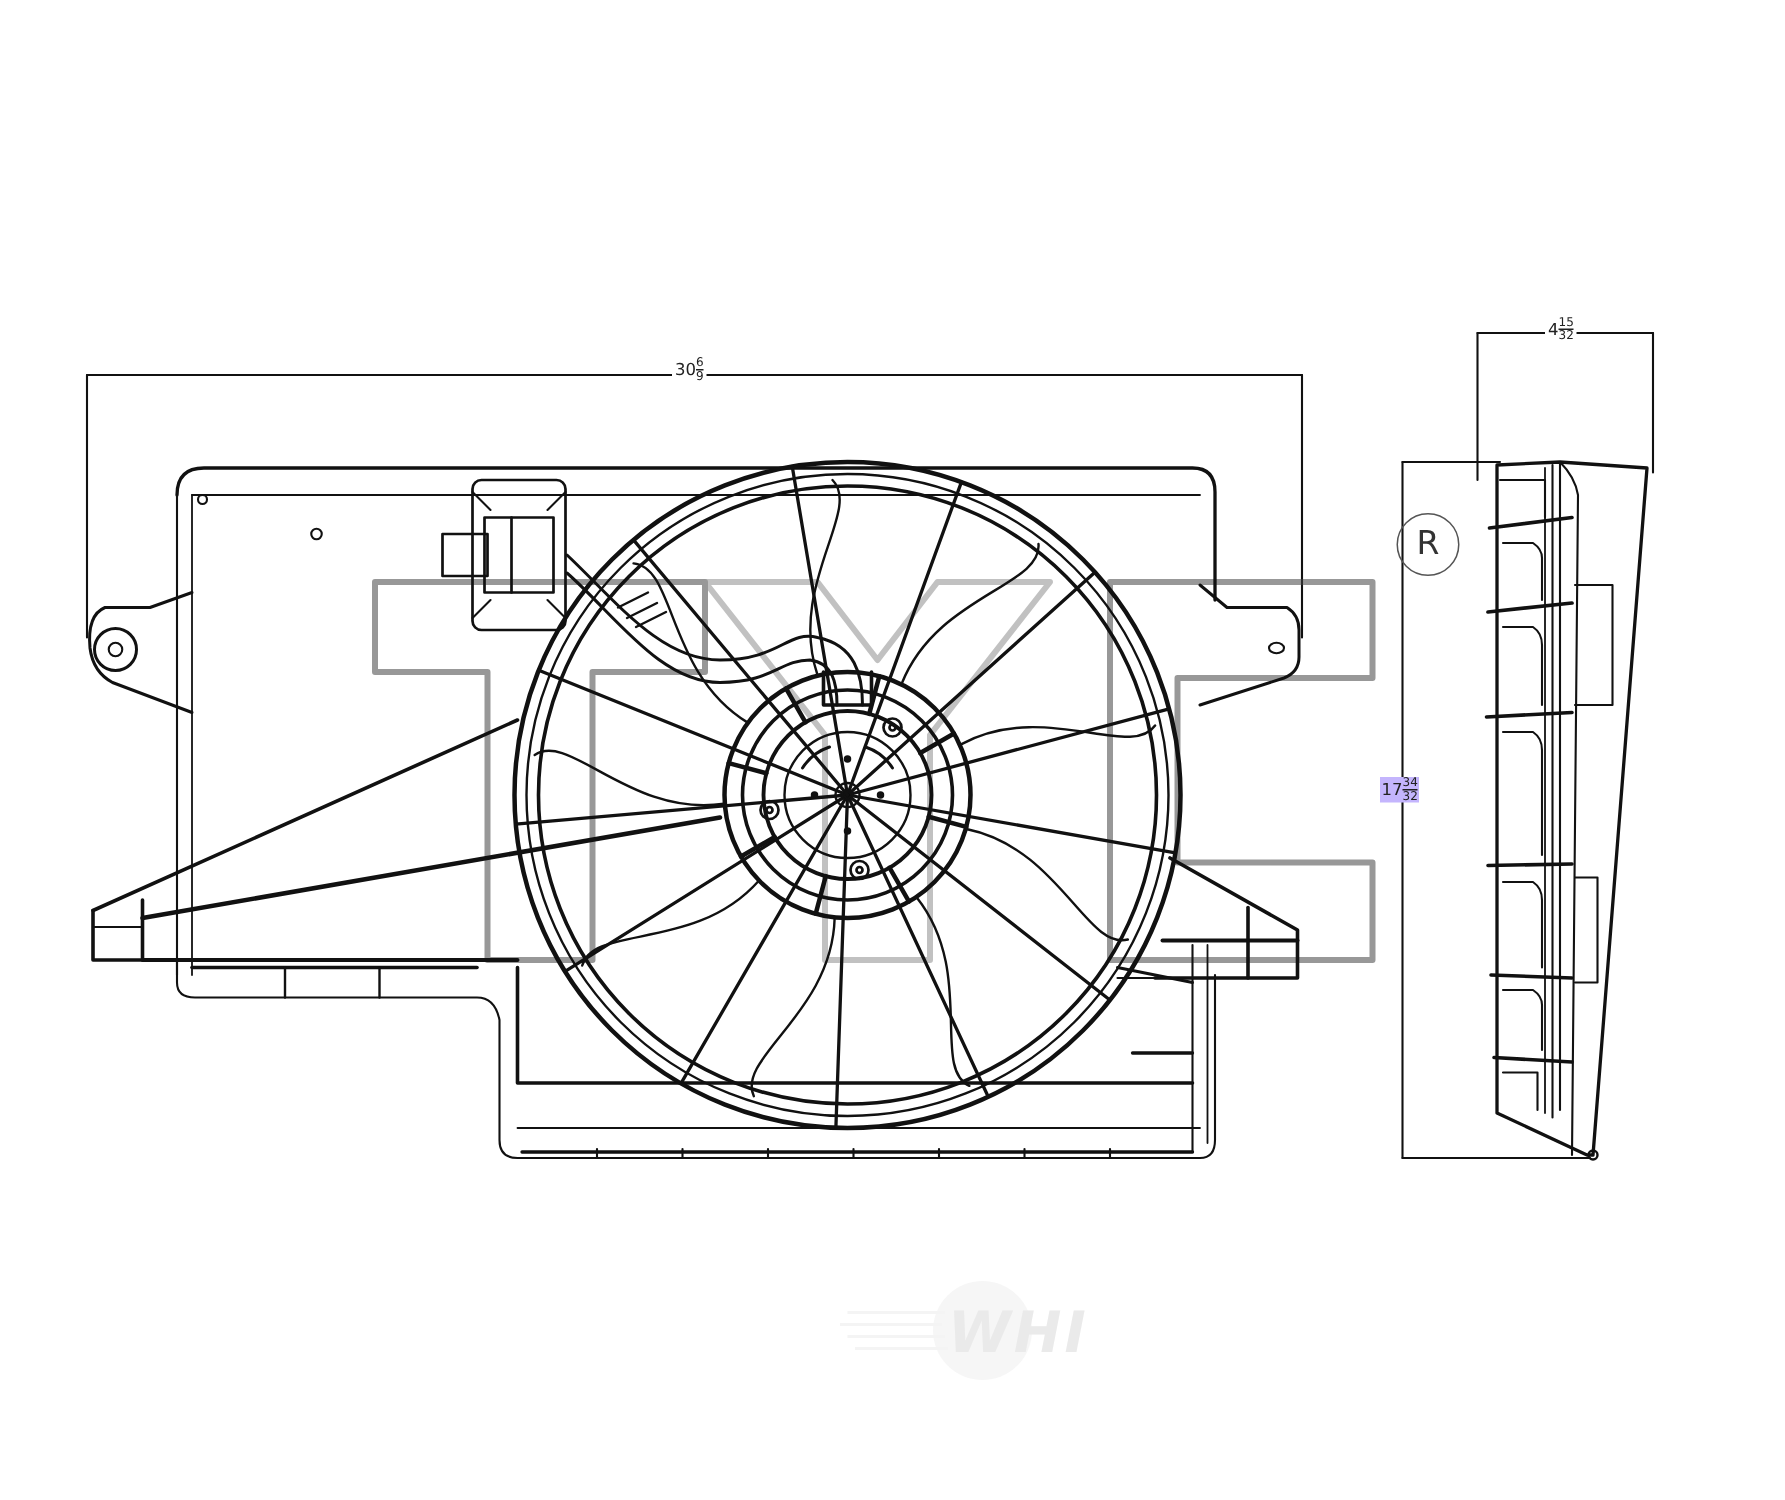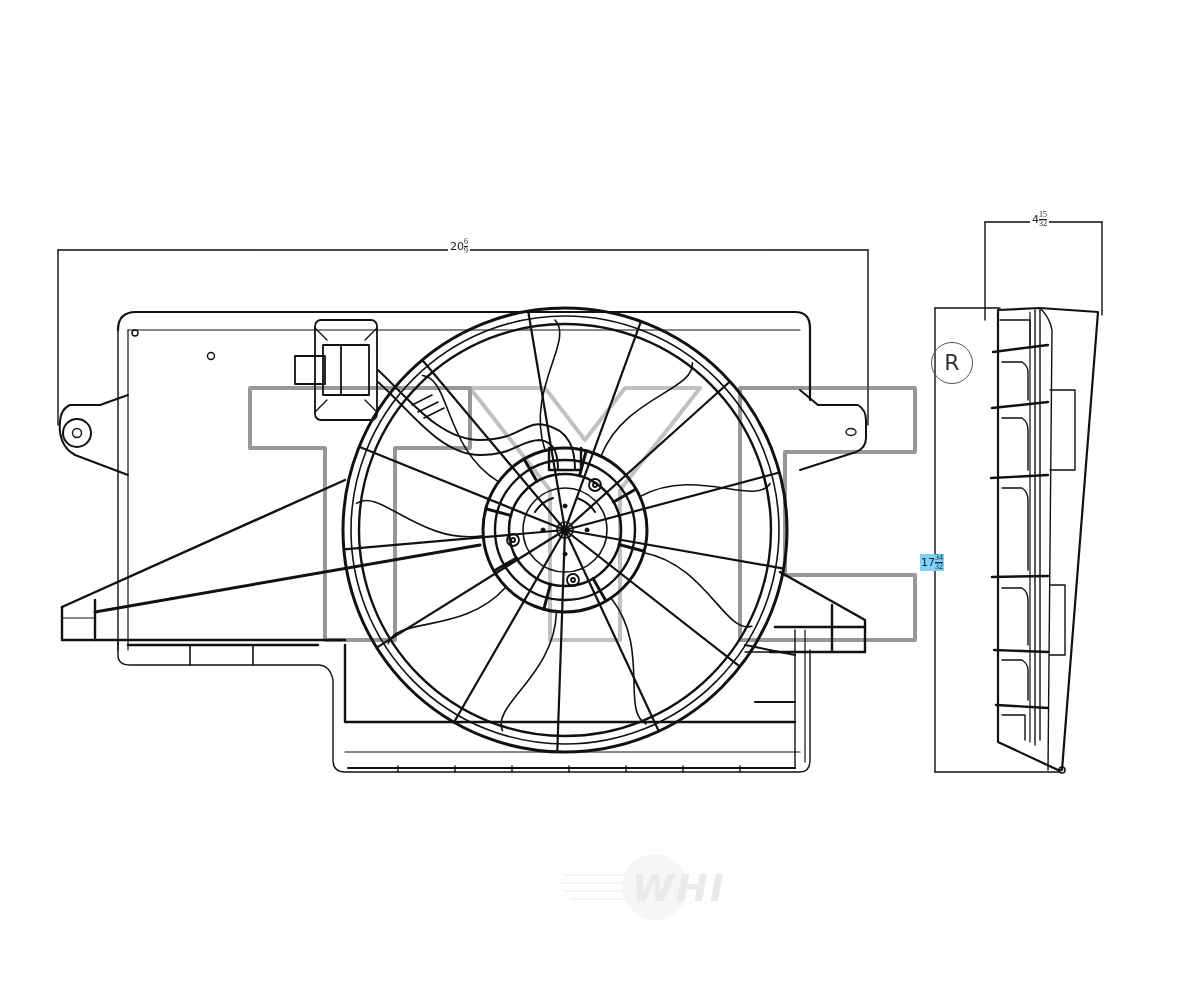--- a/index.html
+++ b/index.html
@@ -1,20 +1,20 @@
 <!DOCTYPE html>
 <html><head>
   <meta charset="utf-8">
   <style>
     html, body { margin: 0; padding: 0; background: #ffffff; }
     body { width: 1190px; height: 1000px; position: relative; overflow: hidden; font-family: "DejaVu Sans", sans-serif; }
     #stage { position: absolute; left: 0; top: 0; width: 1190px; height: 1000px; }
     .dim-label { position: absolute; font-family: "DejaVu Sans", sans-serif; color: #222; font-size: 11px; line-height: 1; white-space: nowrap; }
     .frac { display: inline-block; vertical-align: middle; text-align: center; font-size: 8px; line-height: 8px; }
-    .frac span { display: block; font-family: Liberation Serif, serif; }
+    .frac span { display: block; }
     .frac .num { border-bottom: 1px solid #222; }
     .whole { vertical-align: middle; }
     .reg-mark { position: absolute; left: 931px; top: 342px; width: 40px; height: 40px; border: 1.5px solid #555; border-radius: 50%; text-align: center; line-height: 40px; font-size: 22px; color: #333; font-family: "DejaVu Sans", sans-serif; }
     .whi-text { position: absolute; left: 632px; top: 866px; font-size: 38px; font-weight: bold; font-style: italic; color: #eaeaea; letter-spacing: 2px; font-family: "DejaVu Sans", sans-serif; }
   </style>
 </head>
 <body>
 
 <div id="stage">
   <svg width="1190" height="1000" viewBox="0 0 1190 1000" xmlns="http://www.w3.org/2000/svg">
@@ -230,30 +230,30 @@
         <line x1="565" y1="875" x2="630" y2="875"></line>
         <line x1="560" y1="883" x2="628" y2="883"></line>
         <line x1="565" y1="891" x2="630" y2="891"></line>
         <line x1="570" y1="899" x2="632" y2="899"></line>
       </g>
     </g>
   </svg>
 
   
   <div class="dim-label" style="left:448px; top:238px; background:#fff; padding:0 2px;">
-    <span class="whole">20</span><span class="frac"><span class="num">6</span><span class="den">9</span></span>
+    <span class="whole">30</span><span class="frac"><span class="num">6</span><span class="den">9</span></span>
   </div>
 
   
   <div class="dim-label" style="left:1030px; top:211px; background:#fff; padding:0 2px;">
     <span class="whole">4</span><span class="frac"><span class="num">15</span><span class="den">32</span></span>
   </div>
 
   
-  <div class="dim-label" style="left:920px; top:554px; background:#7dd3fc; padding:0 1px;">
+  <div class="dim-label" style="left:920px; top:518px; background:#c4b5fd; padding:0 1px;">
     <span class="whole">17</span><span class="frac"><span class="num">34</span><span class="den">32</span></span>
   </div>
 
   
   <div class="reg-mark">R</div>
 
   
   <div class="whi-text">WHI</div>
 </div>
 

